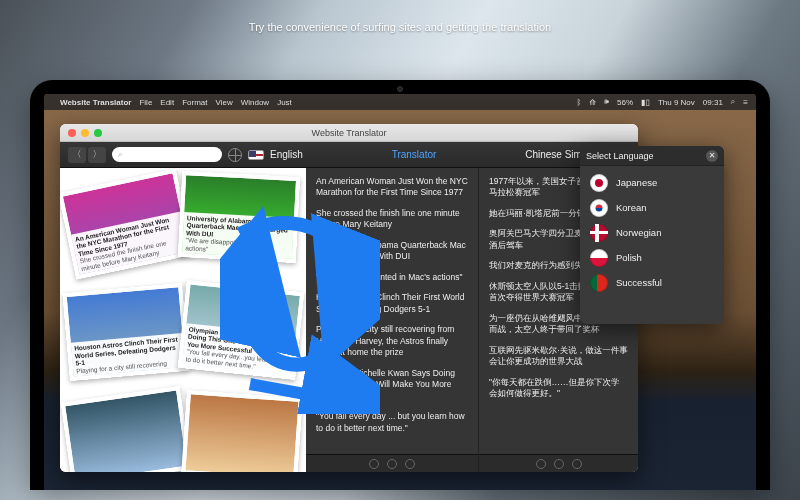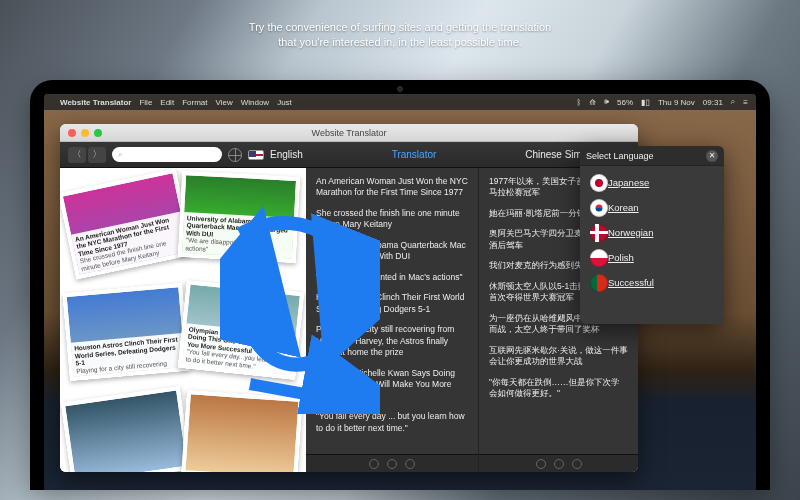--- a/index.html
+++ b/index.html
@@ -94,36 +94,35 @@
   .arrows svg{width:100%;height:100%;}
   
   .popover {
     position:absolute; right:32px; top:52px; width:144px; height:178px;
     background:#3a3a3a; border-radius:6px; box-shadow:0 6px 24px rgba(0,0,0,.55);
     overflow:hidden; color:#eee;
   }
   .pop-head{height:20px;background:#2d2d2d;display:flex;align-items:center;justify-content:space-between;padding:0 6px;font-size:9px;border-bottom:1px solid #222;}
   .pop-close{width:12px;height:12px;border-radius:50%;background:#555;display:flex;align-items:center;justify-content:center;font-size:8px;cursor:pointer;}
   .pop-list{padding:4px 0;}
-  .pop-item{height:25px;display:flex;align-items:center;padding:0 10px;font-size:9.5px;cursor:pointer;text-decoration:underline;}
+  .pop-item{height:25px;display:flex;align-items:center;gap:8px;padding:0 10px;font-size:9.5px;cursor:pointer;}
   .pflag{width:18px;height:18px;border-radius:50%;background:#ccc;flex:0 0 18px;box-shadow:inset 0 0 0 1px rgba(0,0,0,.2);}
   .pf-jp{background:#fff;position:relative;} .pf-jp::after{content:"";position:absolute;left:50%;top:50%;width:8px;height:8px;background:#bc002d;border-radius:50%;transform:translate(-50%,-50%);}
   .pf-kr{background:#fff;position:relative;} .pf-kr::after{content:"";position:absolute;left:50%;top:50%;width:7px;height:7px;border-radius:50%;background:linear-gradient(#cd2e3a 50%,#0047a0 50%);transform:translate(-50%,-50%);}
   .pf-my{background:linear-gradient(#cc0001 50%,#fff 50%);position:relative;} .pf-my::after{content:"";position:absolute;left:0;top:0;width:9px;height:9px;background:#010066;}
   .pf-no{background:#ba0c2f;position:relative;} .pf-no::before{content:"";position:absolute;left:0;right:0;top:40%;height:20%;background:#fff;} .pf-no::after{content:"";position:absolute;top:0;bottom:0;left:30%;width:20%;background:#fff;}
   .pf-pl{background:linear-gradient(#fff 50%,#dc143c 50%);}
   .pf-pt{background:linear-gradient(90deg,#046a38 40%,#da291c 40%);}
 </style>
 </head>
 <body>
 
 <div class="bg">
   <div class="banner">
     <div>Try the convenience of surfing sites and getting the translation</div>
-    <div>that you're interested in, in the least possible time.</div>
   </div>
 
   <div class="laptop">
     <div class="camera"></div>
     <div class="screen">
 
       <div class="mac-menu">
         <span class="apple"></span>
         <span style="font-weight:bold;">Website Translator</span>
         <span>File</span>

